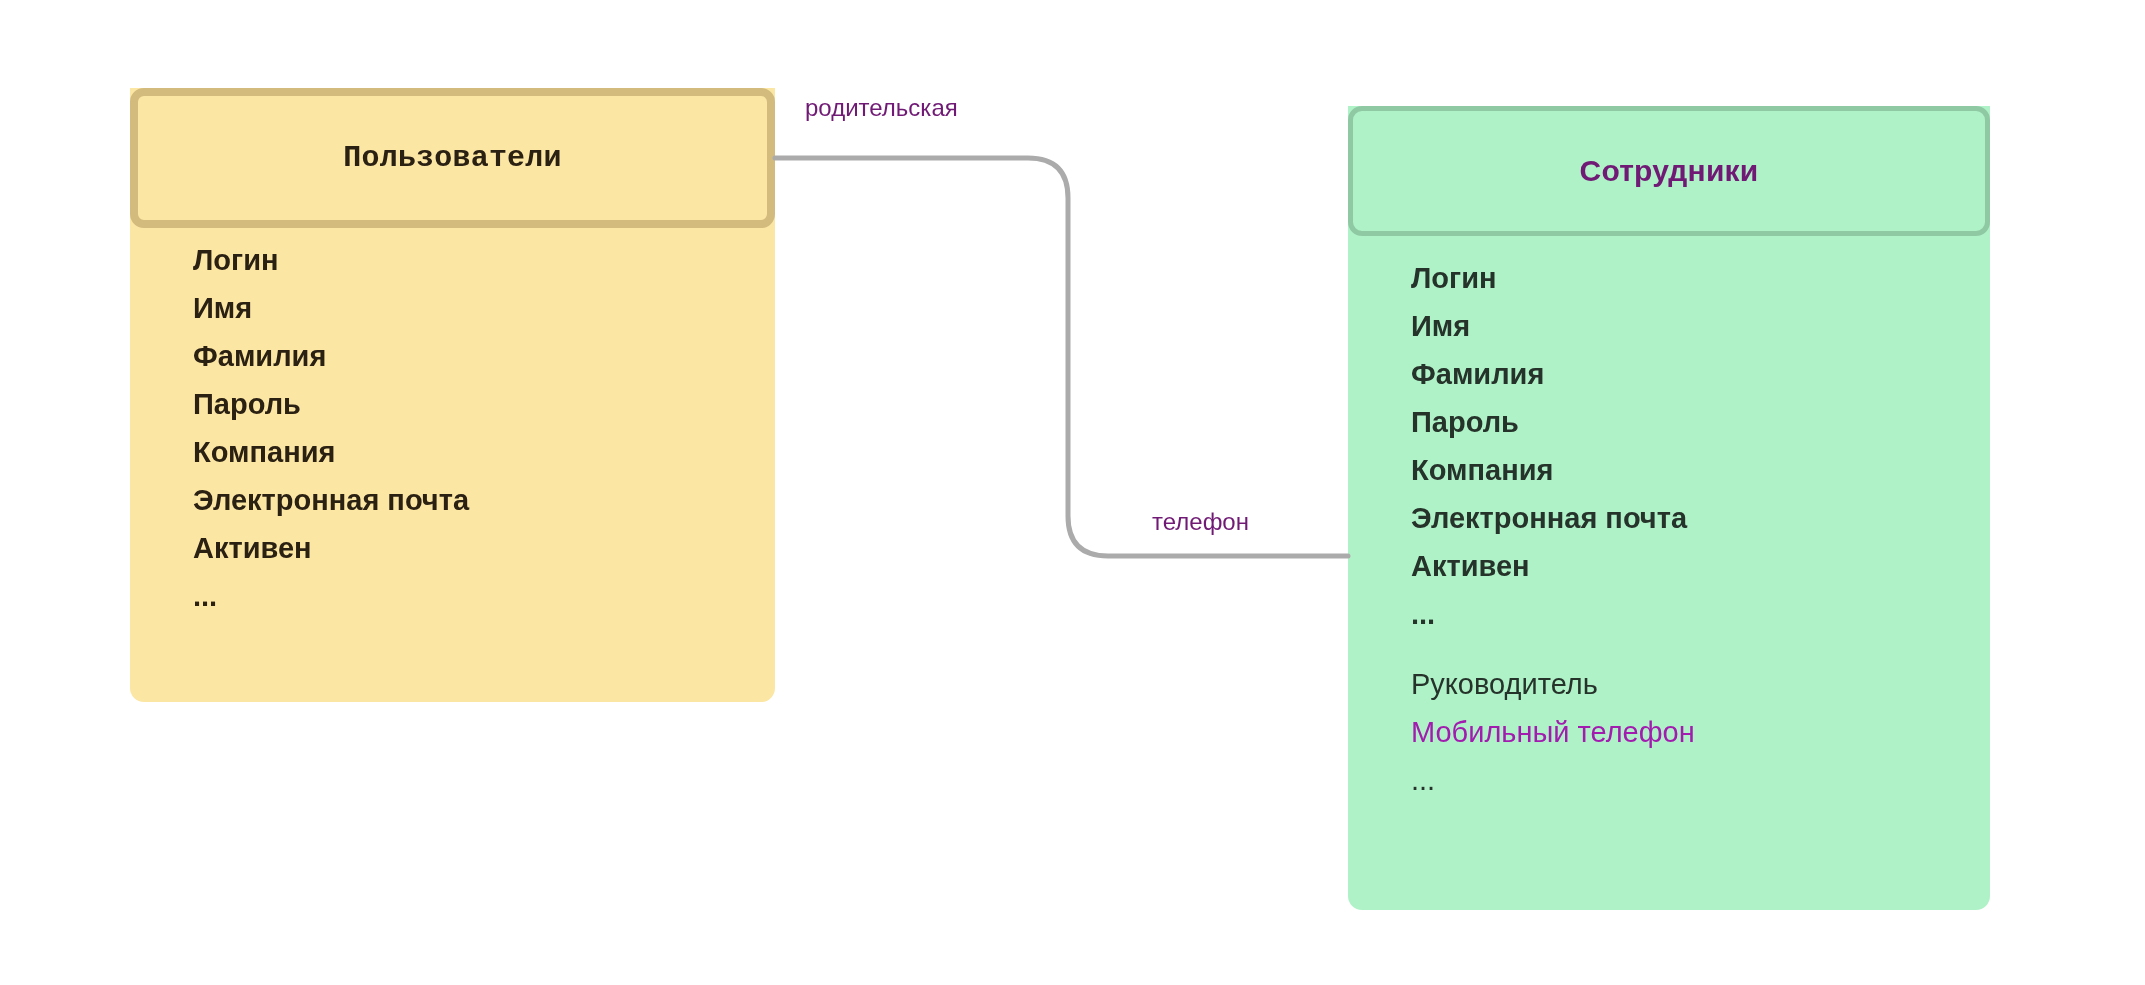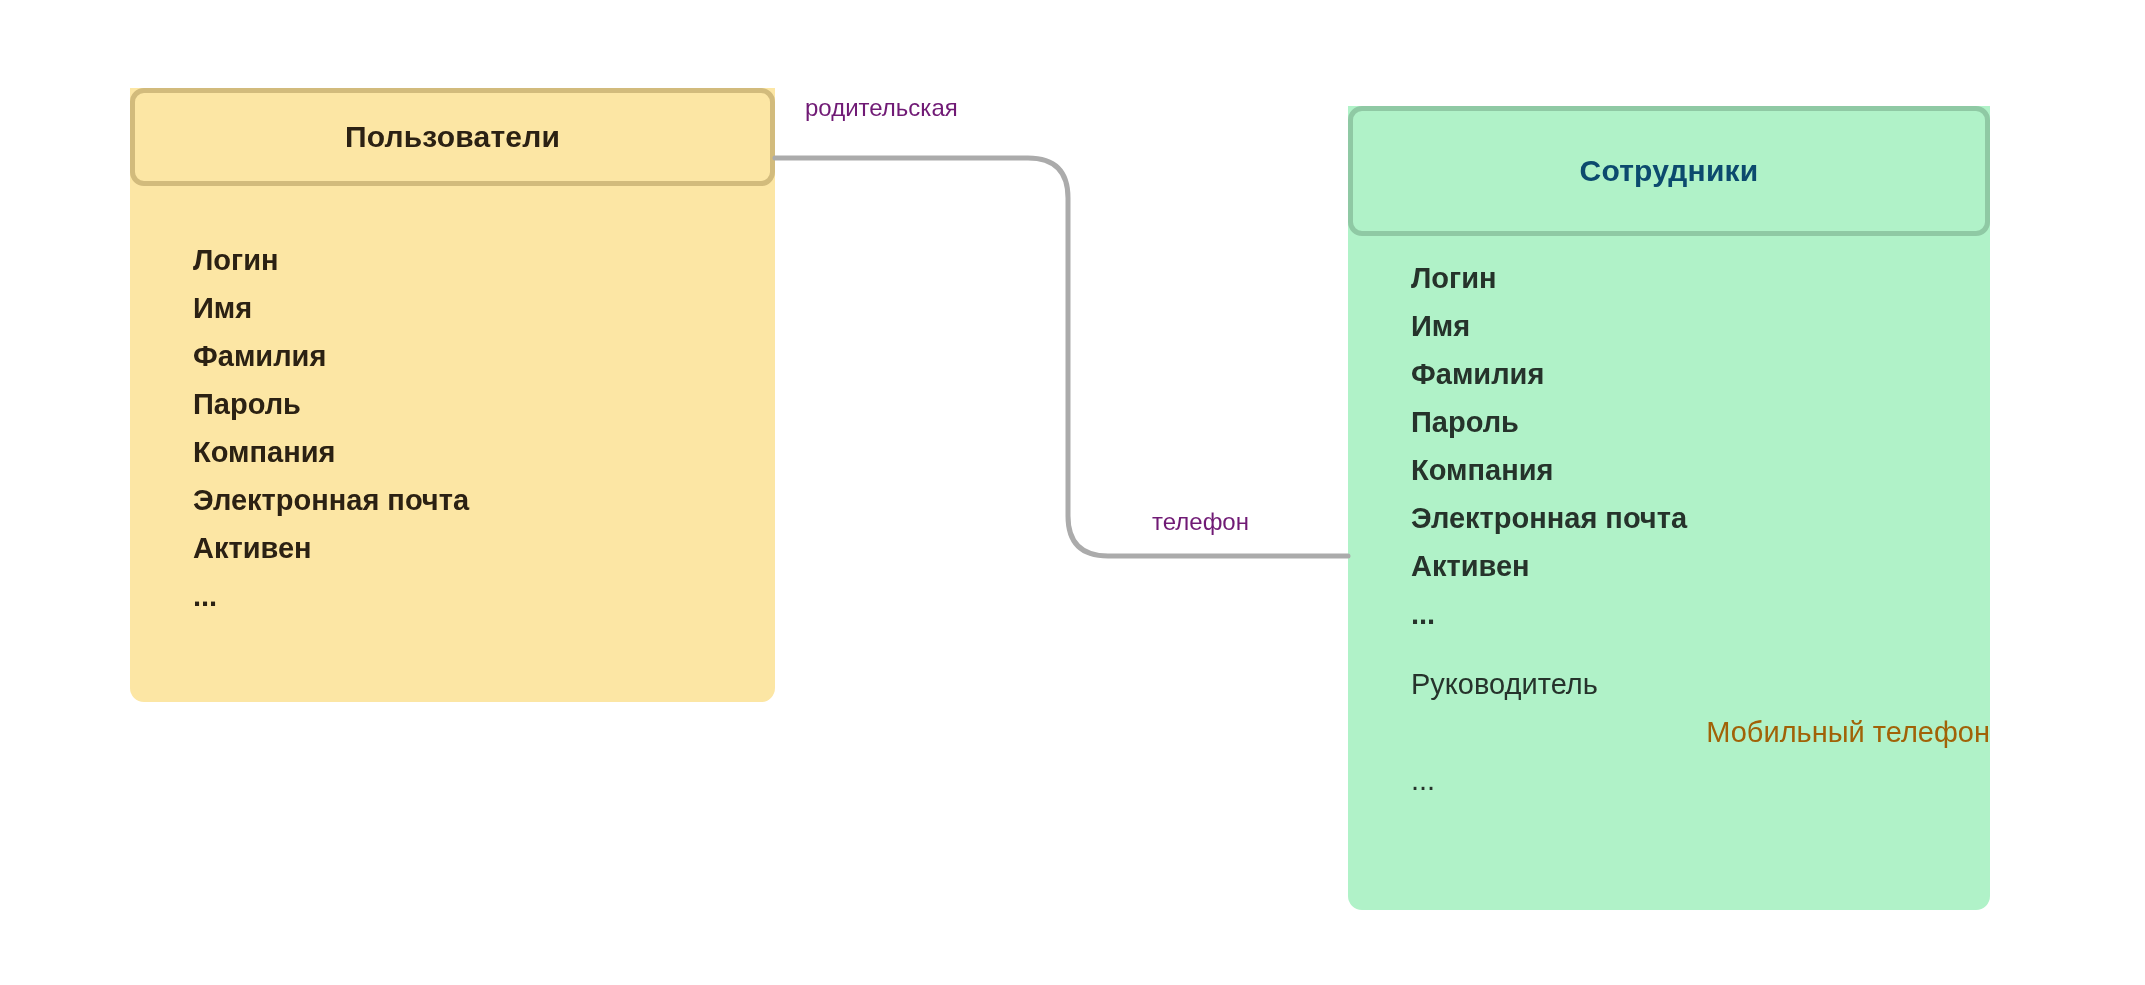--- a/index.html
+++ b/index.html
@@ -71,23 +71,24 @@
   #entity-users {
     left: 130px;
     top: 88px;
     width: 645px;
     height: 614px;
   }
   #entity-users .entity-body {
     background: #FCE6A4;
   }
   #entity-users .entity-header {
-    height: 98px;
+    height: 140px;
     background: #FCE6A4;
-    border: 5px solid #b91c1c;
+    border: 8px solid #b91c1c;
+    font-family: Liberation Mono, monospace;
   }
   #entity-users .entity-title { color: #2B2113; }
   #entity-users .field-list {
     top: 158px;
     padding-left: 63px;
   }
   #entity-users .field {
     color: #2B2113;
     margin-bottom: 19px;
   }
@@ -159,33 +160,33 @@
       <span class="field bold" style="color: rgb(43, 33, 19);">Компания</span>
       <span class="field bold" style="color: rgb(43, 33, 19);">Электронная почта</span>
       <span class="field bold" style="color: rgb(43, 33, 19);">Активен</span>
       <span class="field bold" style="color: rgb(43, 33, 19);">...</span>
     </div>
   </div>
 
   <div class="entity" id="entity-employees">
     <div class="entity-body" style="background: rgb(176, 242, 200);"></div>
     <div class="entity-header" style="background: rgb(176, 242, 200); border-color: rgb(143, 201, 164);">
-      <span class="entity-title" style="color: #0c4a6e;">Сотрудники</span>
+      <span class="entity-title" style="color: #701a75;">Сотрудники</span>
     </div>
     <div class="field-list">
       <span class="field bold" style="color: rgb(38, 51, 43);">Логин</span>
       <span class="field bold" style="color: rgb(38, 51, 43);">Имя</span>
       <span class="field bold" style="color: rgb(38, 51, 43);">Фамилия</span>
       <span class="field bold" style="color: rgb(38, 51, 43);">Пароль</span>
       <span class="field bold" style="color: rgb(38, 51, 43);">Компания</span>
       <span class="field bold" style="color: rgb(38, 51, 43);">Электронная почта</span>
       <span class="field bold" style="color: rgb(38, 51, 43);">Активен</span>
       <span class="field bold" style="color: rgb(38, 51, 43);">...</span>
       <span class="field regular" style="color: rgb(38, 51, 43); margin-top: 22px;">Руководитель</span>
-      <span class="field regular" style="color: #a16207; text-align: right;">Мобильный телефон</span>
+      <span class="field regular" style="color: #a21caf;">Мобильный телефон</span>
       <span class="field regular" style="color: rgb(38, 51, 43);">...</span>
     </div>
   </div>
 
   <svg class="connector-layer" width="2145" height="985" viewBox="0 0 2145 985">
     <path id="connector-path" d="M 775 158 L 1028 158 Q 1068 158 1068 198 L 1068 516 Q 1068 556 1108 556 L 1348 556" fill="none" stroke="#ABABAB" stroke-width="5" stroke-linecap="round"></path>
   </svg>
 
   <span class="edge-label" id="label-parent">родительская</span>
   <span class="edge-label" id="label-child">телефон</span>

